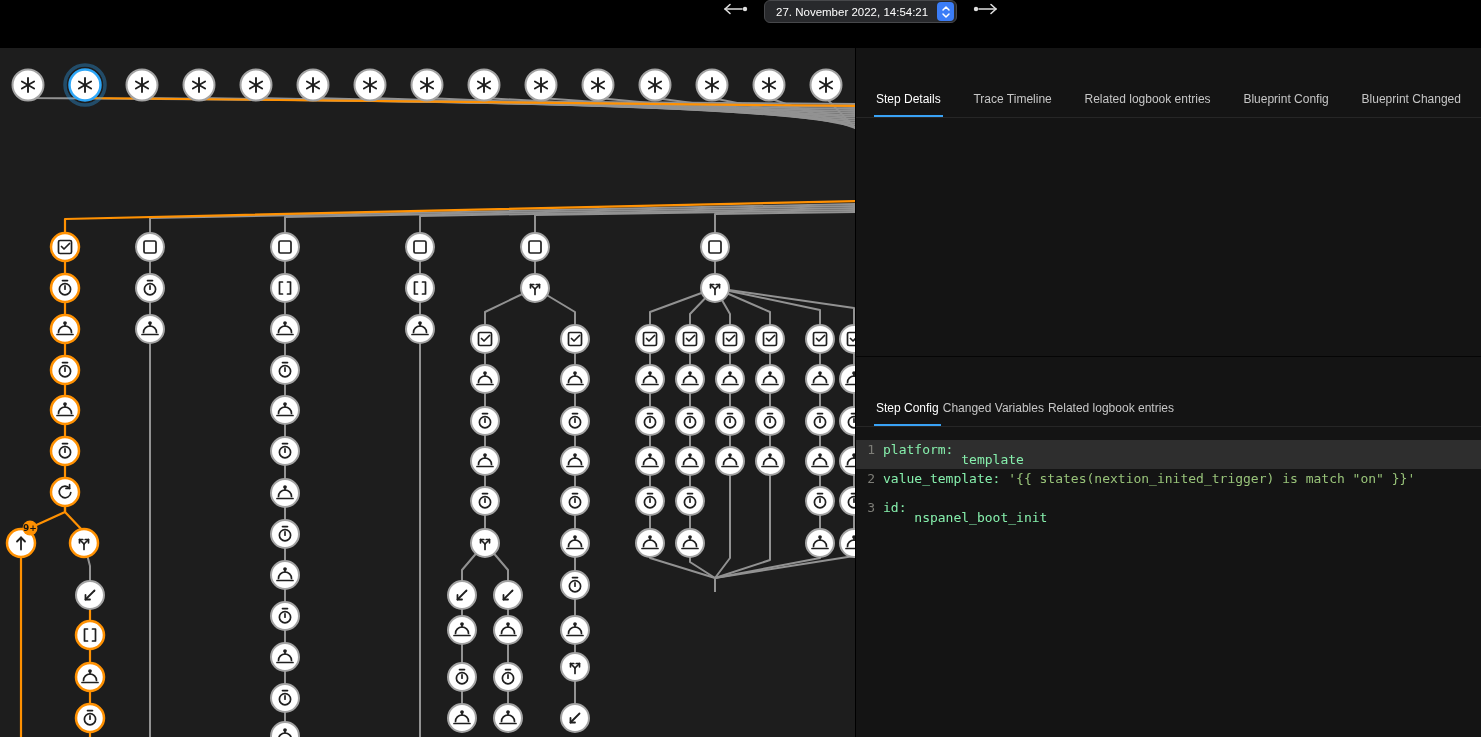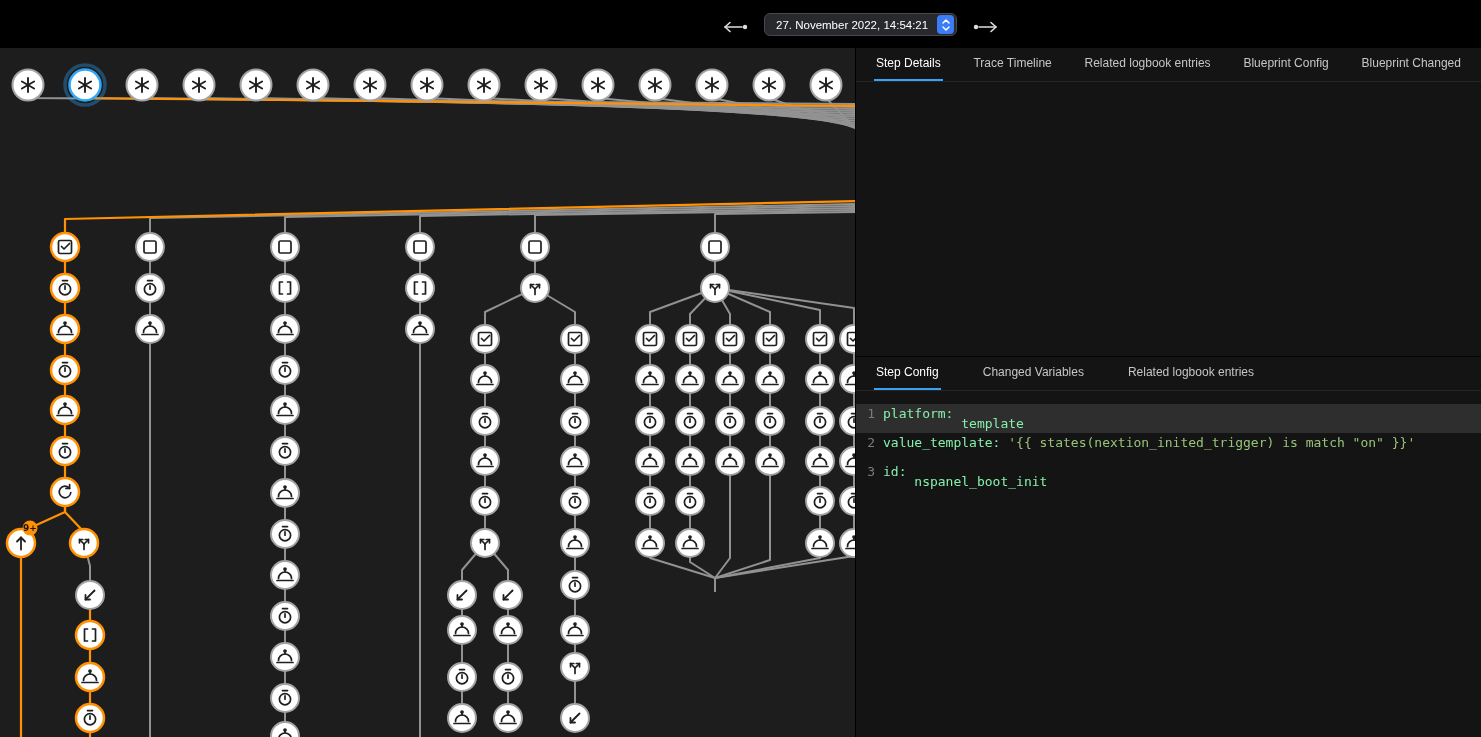--- a/index.html
+++ b/index.html
@@ -7,22 +7,22 @@
     width:1481px;height:737px;overflow:hidden;position:relative;
     background:#1d1d1d;font-family:"Liberation Sans",sans-serif;
     -webkit-font-smoothing:antialiased;
   }
   
   .topbar{
     position:absolute;left:0;top:0;right:0;height:48px;background:#000;
     z-index:20;
   }
   .run-nav{
-    position:absolute;left:720px;top:0;height:36px;
-    display:flex;align-items:flex-end;gap:14px;
+    position:absolute;left:720px;top:0;height:48px;
+    display:flex;align-items:flex-start;gap:14px;
   }
   .ray-btn{
     background:none;border:none;padding:2px;cursor:pointer;display:flex;align-items:center;
   }
   .run-select{
     display:flex;align-items:center;gap:9px;height:23px;box-sizing:border-box;
     background:#28292c;border:1px solid #47484b;border-radius:6px;
     padding:0 2px 0 11px;color:#fff;font-size:11.5px;cursor:pointer;
   }
   .stepper{
@@ -32,24 +32,24 @@
   
   .graph-wrap{position:absolute;left:0;top:0;width:855px;height:737px;z-index:1;}
   .graph-wrap svg{display:block;}
   
   .panel{
     position:absolute;left:855px;top:48px;right:0;bottom:0;background:#141414;
     z-index:10;display:flex;flex-direction:column;border-left:1px solid #000;
   }
   .tabs{
     display:flex;align-items:flex-end;height:33px;flex:none;
-    border-bottom:1px solid #262626;font-size:12px;color:#c6c6c6;
+    border-bottom:1px solid #262626;font-size:12px;color:#c6c6c6;margin-top:36px;
   }
   .top-tabs{justify-content:space-between;padding:0 18px;}
-  .bottom-tabs{gap:40px;padding:0 18px;}
+  .bottom-tabs{padding:0 18px;}
   .tab{padding:0 2px 9px 2px;border-bottom:2px solid transparent;cursor:pointer;white-space:nowrap;}
   .tab.selected{color:#fff;border-bottom-color:#39a2f5;}
   .executed{padding:19px 16px;font-size:15px;color:#ebebeb;flex:none;}
   .panel-top{height:308px;flex:none;display:flex;flex-direction:column;box-sizing:border-box;}
   .panel-bottom{flex:1;border-top:1px solid #050505;display:flex;flex-direction:column;}
   .code{
     font-family:"DejaVu Sans Mono",monospace;font-size:13px;line-height:19px;
     padding-top:13px;color:#d6d6d0;
   }
   .code-line{display:flex;white-space:pre;}

